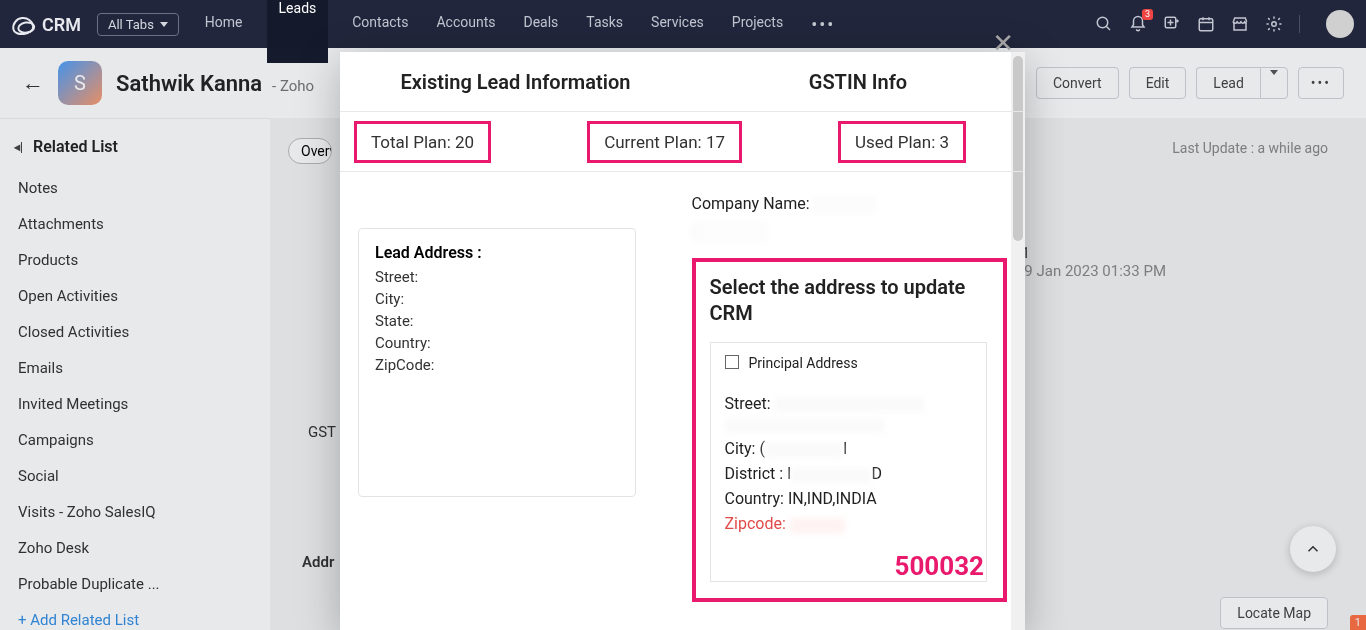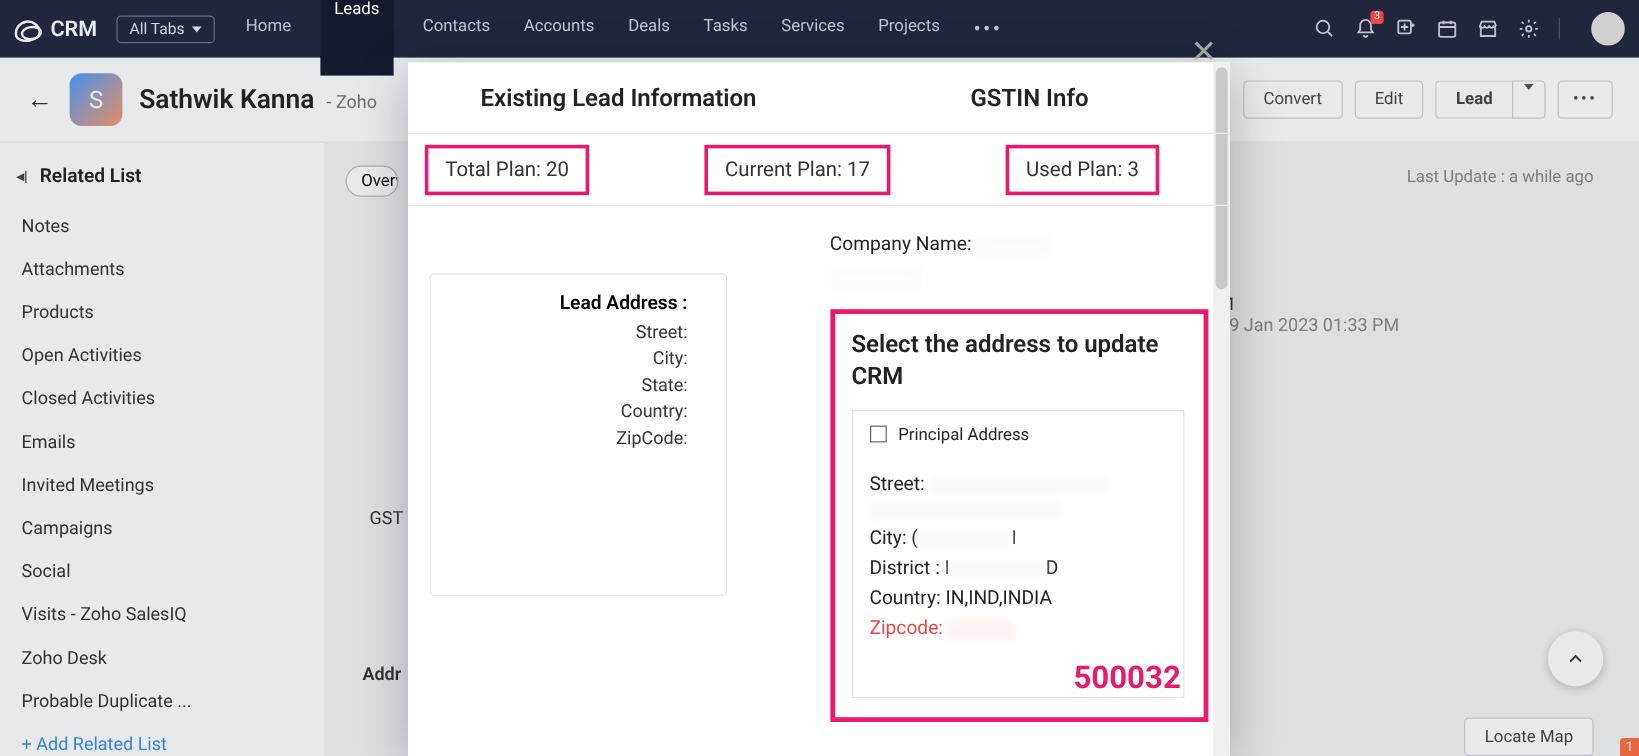--- a/index.html
+++ b/index.html
@@ -25,21 +25,21 @@
 
     
     .page-head { position:absolute; left:0; right:0; top:48px; height:70px; background:#fff; display:flex; align-items:center; padding:0 22px; gap:14px; z-index:2; }
     .back-arrow { font-size:22px; color:#333; }
     .lead-avatar { width:44px; height:44px; border-radius:10px; background:linear-gradient(135deg,#4aa0ff 0%, #ff9a6a 100%); color:#fff; display:flex; align-items:center; justify-content:center; font-size:20px; }
     .lead-name { font-size:22px; font-weight:600; color:#222; }
     .lead-sub { font-size:15px; color:#777; margin-left:6px; }
     .head-actions { margin-left:auto; display:flex; gap:10px; }
     .btn { border:1px solid #d0d3d9; background:#fff; border-radius:4px; padding:7px 16px; font-size:14px; color:#444; cursor:pointer; }
     .btn-split { display:flex; }
-    .btn-split .btn.main { border-radius:4px 0 0 4px; border-right:none;font-weight:bold; }
+    .btn-split .btn.main { border-radius:4px 0 0 4px; border-right:none; }
     .btn-split .btn.caret { border-radius:0 4px 4px 0; padding:7px 9px; }
     .btn.more { padding:7px 12px; letter-spacing:2px; }
 
     
     .body-left { position:absolute; left:0; top:118px; bottom:0; width:270px; background:#fff; border-top:1px solid #eee; padding:18px 14px 0 14px; z-index:2;}
     .rl-header { display:flex; align-items:center; gap:10px; font-weight:600; font-size:16px; color:#222; margin-bottom:14px;}
     .rl-header .coll { font-size:12px; color:#444; }
     .rl-list div { padding:9px 4px; font-size:15px; color:#333; cursor:pointer; }
     .rl-list .trunc { white-space:nowrap; overflow:hidden; text-overflow:ellipsis; }
     .rl-list .link { color:#338fe5; }
@@ -59,21 +59,21 @@
     .modal-wrap { position:absolute; left:340px; top:52px; width:685px; bottom:0; background:#fff; box-shadow:0 10px 40px rgba(0,0,0,.25); z-index:60; overflow:hidden;}
     .modal-scroll { position:absolute; inset:0; overflow-y:auto; padding:0; }
     .modal-tabs { display:flex; height:60px; align-items:center; border-bottom:1px solid #e8e8e8; }
     .modal-tabs div { font-size:20px; font-weight:600; color:#222; text-align:center;}
     .plan-row { display:flex; height:60px; align-items:center; border-bottom:1px solid #e8e8e8;}
     .plan-box { border:3px solid #e91a6d; padding:8px 14px; font-size:17px; color:#333;}
     .content2col { display:flex; padding:22px 18px 30px 18px; gap:18px;}
     .col { flex:1; }
     .company-line { font-size:16px; color:#222; margin-bottom:18px;}
     .redactpix { display:inline-block; width:60px; height:14px; background: #fdfdfd;  filter:blur(3px); border:1px solid #eee; vertical-align:middle;}
-    .lead-addr-box { border:1px solid #e3e3e3; border-radius:4px; padding:14px 32px 120px 16px; width:248px;text-align:right;}
+    .lead-addr-box { border:1px solid #e3e3e3; border-radius:4px; padding:14px 32px 120px 16px; width:278px;}
     .lead-addr-box .title { font-weight:600; font-size:16px; margin-bottom:4px;}
     .lead-addr-box .line { font-size:15px; color:#333; padding:2px 0;}
     .select-box { border:4px solid #e91a6d; padding:12px 16px 16px 14px; margin-top:10px;}
     .select-box .stitle { font-weight:600; font-size:20px; color:#222; line-height:1.3; margin-bottom:16px;}
     .inner-addr { border:1px solid #e3e3e3; padding:12px 14px 14px 14px; position:relative; min-height:240px;}
     .chk-row { display:flex; align-items:flex-start; gap:10px; font-size:14px; color:#222; margin-bottom:20px;}
     .chk { width:14px; height:14px; border:1px solid #666; }
     .fld { font-size:16px; color:#222; padding:3px 0;}
     .fld .red { width:80px; height:15px; display:inline-block; background:#fafafa; filter:blur(3px); vertical-align:middle;}
     .fld.zip { color:#e24a4a; }

